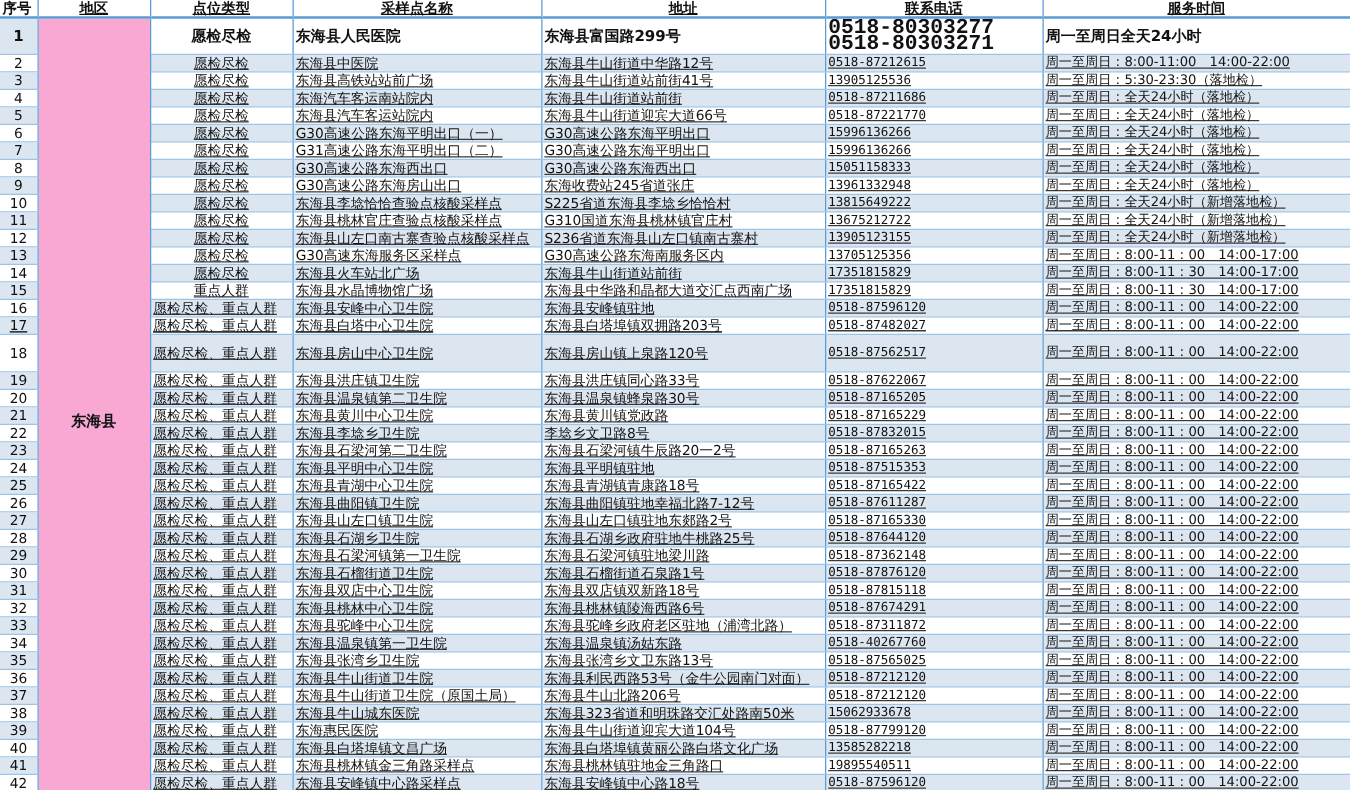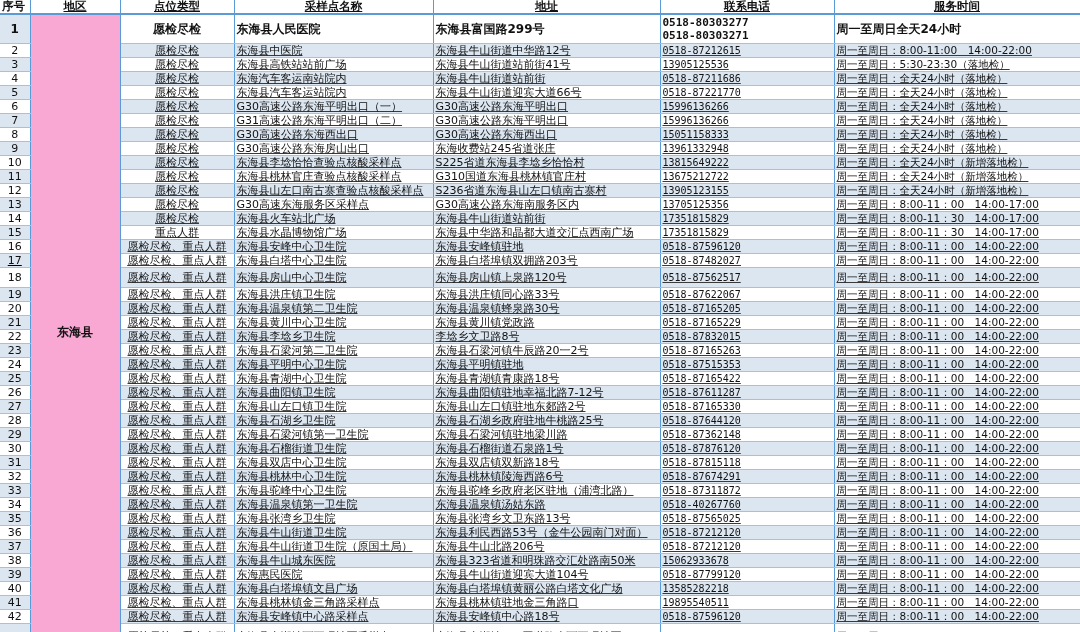--- a/index.html
+++ b/index.html
@@ -8,26 +8,26 @@
   table { border-collapse:collapse; table-layout:fixed; width:1080px; }
   td, th { padding:0 2px; white-space:nowrap; overflow:hidden; font-size:11px; line-height:13px; color:#111; border-right:1px solid #5b9bd5; border-bottom:1px solid #9dc3e6; }
   th { height:12px; font-weight:bold; font-size:11.5px; text-align:center; text-decoration:underline; background:#fff; border-bottom:2px solid #5b9bd5; }
   th.seq { text-align:left; text-decoration:none; }
   tr.r td { height:13px; }
   tr.first td { height:28px; font-weight:bold; font-size:12px; }
   td.seq { text-align:center; background:#dce6f1; border-right:1px solid #5b9bd5; }
   tr.even td.seq { background:#ffffff; }
   td.district { text-align:center; font-weight:bold; font-size:12px; background:#f9a8d4; vertical-align:middle; }
   td.type { text-align:center; }
-  td.type.combo { text-align:center; }
+  td.type.combo { text-align:left; }
   tr.shade td.c { background:#dce6f1; }
   td.c { text-decoration:underline; text-decoration-color:#3a3a3a; }
   tr.first td.c { text-decoration:none; }
   td.phone { font-family:"DejaVu Sans Mono", monospace; font-size:10px; }
-  tr.first td.phone { font-size:11px; line-height:13px; }
+  tr.first td.phone { font-size:17px; line-height:13px;font-family:Liberation Mono, monospace; }
   td.hours { font-size:10.5px; }
 </style>
 </head>
 <body>
 
 <div id="sheet">
   <table>
     <colgroup>
       <col style="width:30px">
       <col style="width:90px">
@@ -182,21 +182,21 @@
           <td class="c hours">周一至周日：8:00-11：00　14:00-22:00</td>
         </tr>
         <tr class="r" style="height: 14px; text-decoration: underline;">
           <td class="seq">17</td>
           <td class="c type combo">愿检尽检、重点人群</td>
           <td class="c">东海县白塔中心卫生院</td>
           <td class="c">东海县白塔埠镇双拥路203号</td>
           <td class="c phone">0518-87482027</td>
           <td class="c hours">周一至周日：8:00-11：00　14:00-22:00</td>
         </tr>
-        <tr class="r even shade" style="height: 20px;">
+        <tr class="r even shade" style="height: 30px;">
           <td class="seq">18</td>
           <td class="c type combo">愿检尽检、重点人群</td>
           <td class="c">东海县房山中心卫生院</td>
           <td class="c">东海县房山镇上泉路120号</td>
           <td class="c phone">0518-87562517</td>
           <td class="c hours">周一至周日：8:00-11：00　14:00-22:00</td>
         </tr>
         <tr class="r" style="height: 14px;">
           <td class="seq">19</td>
           <td class="c type combo">愿检尽检、重点人群</td>

